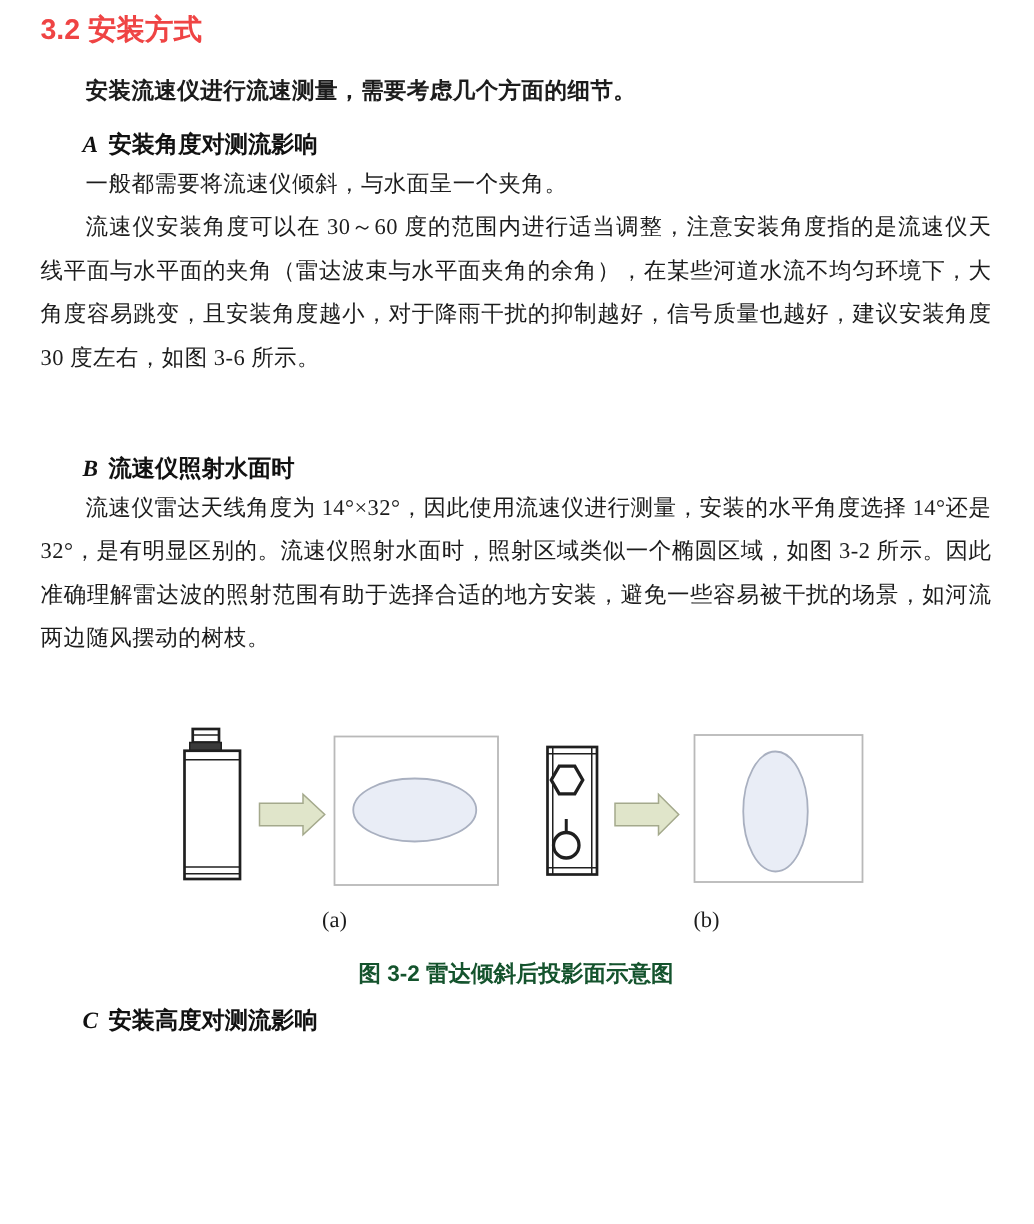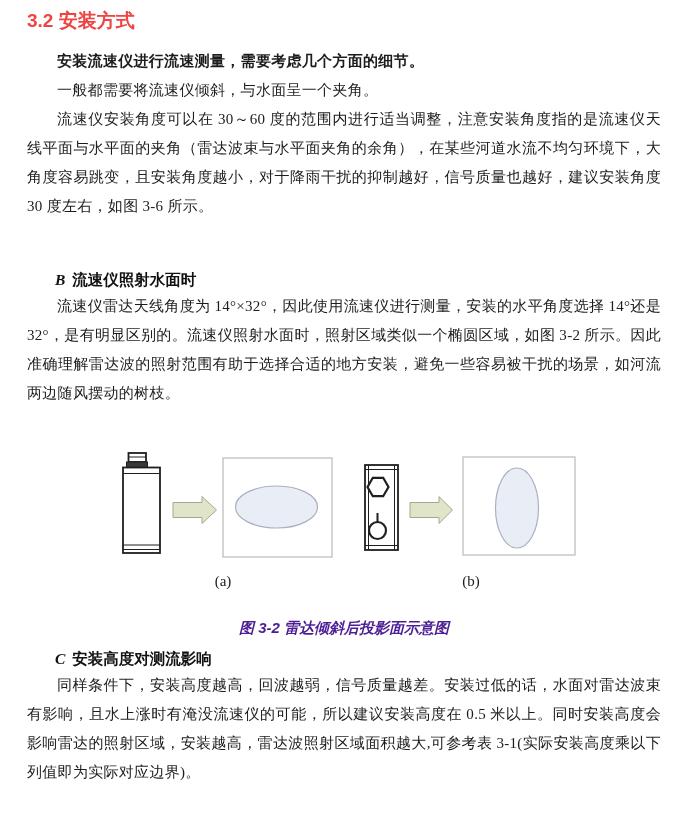--- a/index.html
+++ b/index.html
@@ -60,39 +60,39 @@
   .subfig-label {
     position: absolute;
     top: 126px;
     font-size: 15px;
     line-height: 20px;
     color: #1c1c1c;
   }
   .label-a { left: 198px; width: 50px; text-align: center; }
   .label-b { left: 446px; width: 50px; text-align: center; }
   .fig-caption {
-    margin-top: 22px;
+    margin-top: 11px;
     text-align: center;
     font-family: "Liberation Sans", sans-serif;
     font-weight: bold;
     font-size: 15px;
     line-height: 22px;
-    color: #4c1d95;
-    font-style: italic;
+    color: #14532d;
   }
 </style>
 </head>
 <body>
 
 <div class="page">
 
   <h1 class="doc-title">3.2 安装方式</h1>
 
   <p class="body-par intro">安装流速仪进行流速测量，需要考虑几个方面的细节。</p>
 
+  <h2 class="sec-heading"><span class="letter">A</span><span>安装角度对测流影响</span></h2>
   <p class="body-par">一般都需要将流速仪倾斜，与水面呈一个夹角。</p>
   <p class="body-par">流速仪安装角度可以在 30～60 度的范围内进行适当调整，注意安装角度指的是流速仪天线平面与水平面的夹角（雷达波束与水平面夹角的余角），在某些河道水流不均匀环境下，大角度容易跳变，且安装角度越小，对于降雨干扰的抑制越好，信号质量也越好，建议安装角度 30 度左右，如图 3-6 所示。</p>
 
   <h2 class="sec-heading sec-heading-b"><span class="letter">B</span><span>流速仪照射水面时</span></h2>
   <p class="body-par">流速仪雷达天线角度为 14°×32°，因此使用流速仪进行测量，安装的水平角度选择 14°还是 32°，是有明显区别的。流速仪照射水面时，照射区域类似一个椭圆区域，如图 3-2 所示。因此准确理解雷达波的照射范围有助于选择合适的地方安装，避免一些容易被干扰的场景，如河流两边随风摆动的树枝。</p>
 
   <div class="figure-area">
     <svg width="689" height="150" viewBox="0 0 689 150">
 
       <g stroke="#1f1f1f" fill="#ffffff">
@@ -126,15 +126,14 @@
       <rect x="463" y="12" width="112" height="98" fill="#ffffff" stroke-width="1.2" stroke="#b9b9b9"></rect>
       <ellipse cx="517" cy="63" rx="21.5" ry="40" stroke-width="1.2" stroke="#a9b0c0" fill="#e9edf6"></ellipse>
     </svg>
     <span class="subfig-label label-a">(a)</span>
     <span class="subfig-label label-b">(b)</span>
   </div>
 
   <div class="fig-caption">图 3-2 雷达倾斜后投影面示意图</div>
 
   <h2 class="sec-heading sec-heading-c"><span class="letter">C</span><span>安装高度对测流影响</span></h2>
-  <p class="body-par par-c">同样条件下，安装高度越高，回波越弱，信号质量越差。安装过低的话，水面对雷达波束有影响，且水上涨时有淹没流速仪的可能，所以建议安装高度在 0.5 米以上。同时安装高度会影响雷达的照射区域，安装越高，雷达波照射区域面积越大,可参考表 3-1(实际安装高度乘以下列值即为实际对应边界)。</p>
 
 </div>
 
 </body></html>

